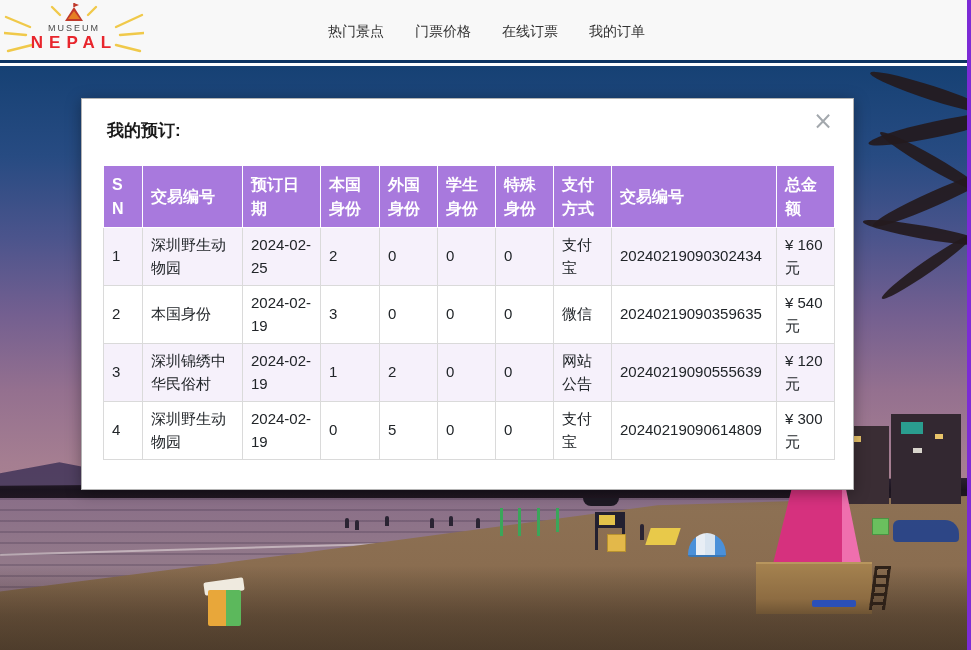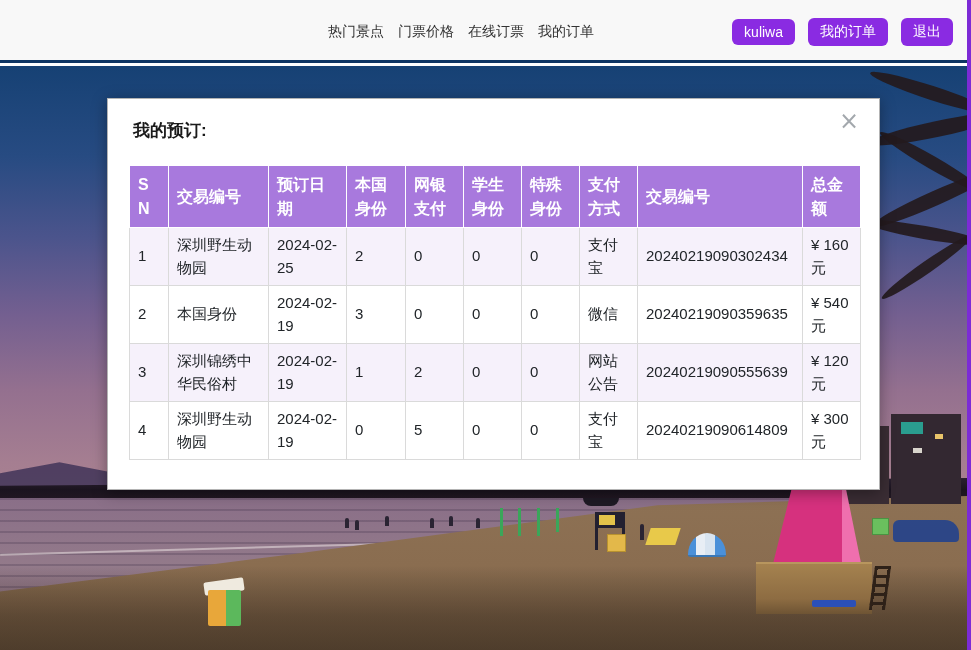--- a/index.html
+++ b/index.html
@@ -11,21 +11,21 @@
   }
 
   
   .topbar {
     position: absolute; left: 0; top: 0; width: 967px; height: 63px;
     background: #f8f8f8;
     border-bottom: 3px solid #0e3563;
     z-index: 10;
   }
   .logo { position: absolute; left: 4px; top: 3px; width: 140px; height: 56px; cursor: pointer; }
-  .nav { position: absolute; left: 328px; top: 0; height: 63px; display: flex; align-items: center; gap: 14px; }
+  .nav { position: absolute; left: 328px; top: 0; height: 63px; display: flex; align-items: center; gap: 31px; }
   .nav-item { font-size: 14px; color: #333333; cursor: pointer; white-space: nowrap; }
   .auth { position: absolute; right: 14px; top: 0; height: 63px; display: flex; align-items: center; gap: 13px; }
   .btn {
     background: #8a2be2; color: #ffffff; font-size: 14px;
     border: none; border-radius: 6px; padding: 5px 12px; cursor: pointer;
     font-family: "Liberation Sans", sans-serif; white-space: nowrap;
   }
 
   
   .scroll-strip {
@@ -148,21 +148,21 @@
   .pe3 { left: 385px; top: 450px; } .pe4 { left: 430px; top: 452px; }
   .pe5 { left: 449px; top: 450px; } .pe6 { left: 476px; top: 452px; }
   .pe7 { left: 640px; top: 458px; height: 16px; }
 
   
   .boat { position: absolute; left: 583px; top: 432px; width: 36px; height: 8px; background: #1e1a24; border-radius: 0 0 8px 8px; }
   .tarp { position: absolute; left: 893px; top: 454px; width: 66px; height: 22px; background: #1c3f8f; border-radius: 6px 14px 4px 4px; opacity: 0.85; }
 
   
   .modal {
-    position: absolute; left: 107px; top: 98px; width: 773px; height: 392px;
+    position: absolute; left: 81px; top: 98px; width: 773px; height: 392px;
     background: #ffffff; border: 1px solid #b3b3b3;
     box-shadow: 0 3px 14px rgba(0,0,0,0.35);
     z-index: 20;
   }
   .modal-title { position: absolute; left: 25px; top: 20px; font-size: 17px; font-weight: bold; color: #1a1a1a; }
   .modal-close {
     position: absolute; right: 20px; top: 10px; font-size: 24px; color: #a3a8ad;
     cursor: pointer; line-height: 1; font-family: "DejaVu Sans", sans-serif;
   }
 
@@ -179,33 +179,52 @@
   }
   .bookings tr.alt td { background: #f6f1fb; }
   .c0 { width: 39px; } .c1 { width: 100px; } .c2 { width: 78px; }
   .c3 { width: 59px; } .c4 { width: 58px; } .c5 { width: 58px; }
   .c6 { width: 58px; } .c7 { width: 58px; } .c8 { width: 165px; } .c9 { width: 58px; }
 </style>
 </head>
 <body>
 
 <header class="topbar">
+  <div class="logo">
+    <svg width="140" height="56" viewBox="0 0 140 56">
+
+      <g stroke="#f0c94a" stroke-width="2.4" stroke-linecap="round">
+        <line x1="2" y1="14" x2="26" y2="24"></line>
+        <line x1="0" y1="30" x2="22" y2="32"></line>
+        <line x1="4" y1="48" x2="28" y2="42"></line>
+        <line x1="138" y1="12" x2="112" y2="24"></line>
+        <line x1="140" y1="30" x2="116" y2="32"></line>
+        <line x1="136" y1="48" x2="112" y2="42"></line>
+        <line x1="48" y1="4" x2="56" y2="12"></line>
+        <line x1="92" y1="4" x2="84" y2="12"></line>
+      </g>
+
+      <g>
+        <path d="M70 4 L79 18 L61 18 Z" fill="#c0392b"></path>
+        <path d="M70 8 L76 16 L64 16 Z" fill="#e67e22"></path>
+        <line x1="70" y1="4" x2="70" y2="0" stroke="#c0392b" stroke-width="1.5"></line>
+        <path d="M70 0 L75 2 L70 4 Z" fill="#c0392b"></path>
+      </g>
+      <text x="70" y="28" text-anchor="middle" font-size="9" letter-spacing="2" fill="#4a4a4a" font-family="Liberation Sans, sans-serif">MUSEUM</text>
+      <text x="70" y="45" text-anchor="middle" font-size="17" font-weight="bold" letter-spacing="6" fill="#e8262d" font-family="Liberation Sans, sans-serif">NEPAL</text>
+    </svg>
+  </div>
 
   <nav class="nav">
     <span class="nav-item">热门景点</span>
     <span class="nav-item">门票价格</span>
     <span class="nav-item">在线订票</span>
     <span class="nav-item">我的订单</span>
   </nav>
 
-  <div class="auth">
-    <button class="btn">kuliwa</button>
-    <button class="btn">我的订单</button>
-    <button class="btn">退出</button>
-  </div>
 </header>
 
 <div class="hero">
   <div class="sky"></div>
   <div class="mountains"></div>
   <div class="jetty"></div>
   <div class="ocean"></div>
   <div class="buoy-line"></div>
   <div class="sand"></div>
   <div class="dune-shadow"></div>
@@ -279,21 +298,21 @@
         <col class="c7">
         <col class="c8">
         <col class="c9">
     </colgroup>
     <thead>
         <tr>
           <th>SN</th>
           <th>交易编号</th>
           <th>预订日期</th>
           <th>本国身份</th>
-          <th>网银支付</th>
+          <th>外国身份</th>
           <th>学生身份</th>
           <th>特殊身份</th>
           <th>支付方式</th>
           <th>交易编号</th>
           <th>总金额</th>
         </tr>
       </thead>
     <tbody>
         <tr class="alt">
           <td>1</td>

